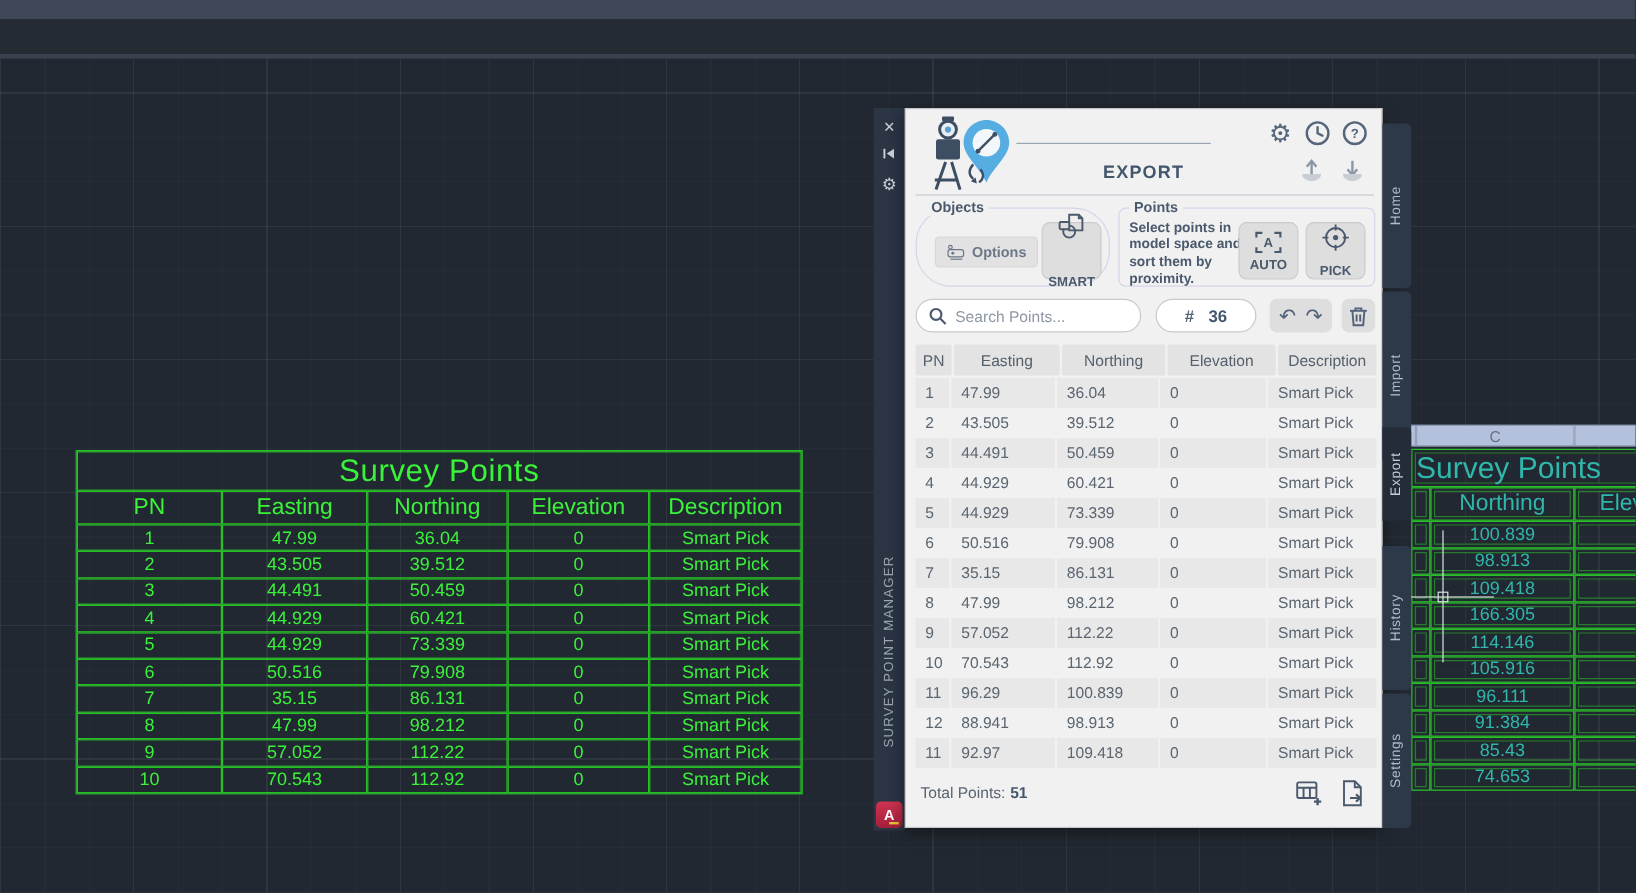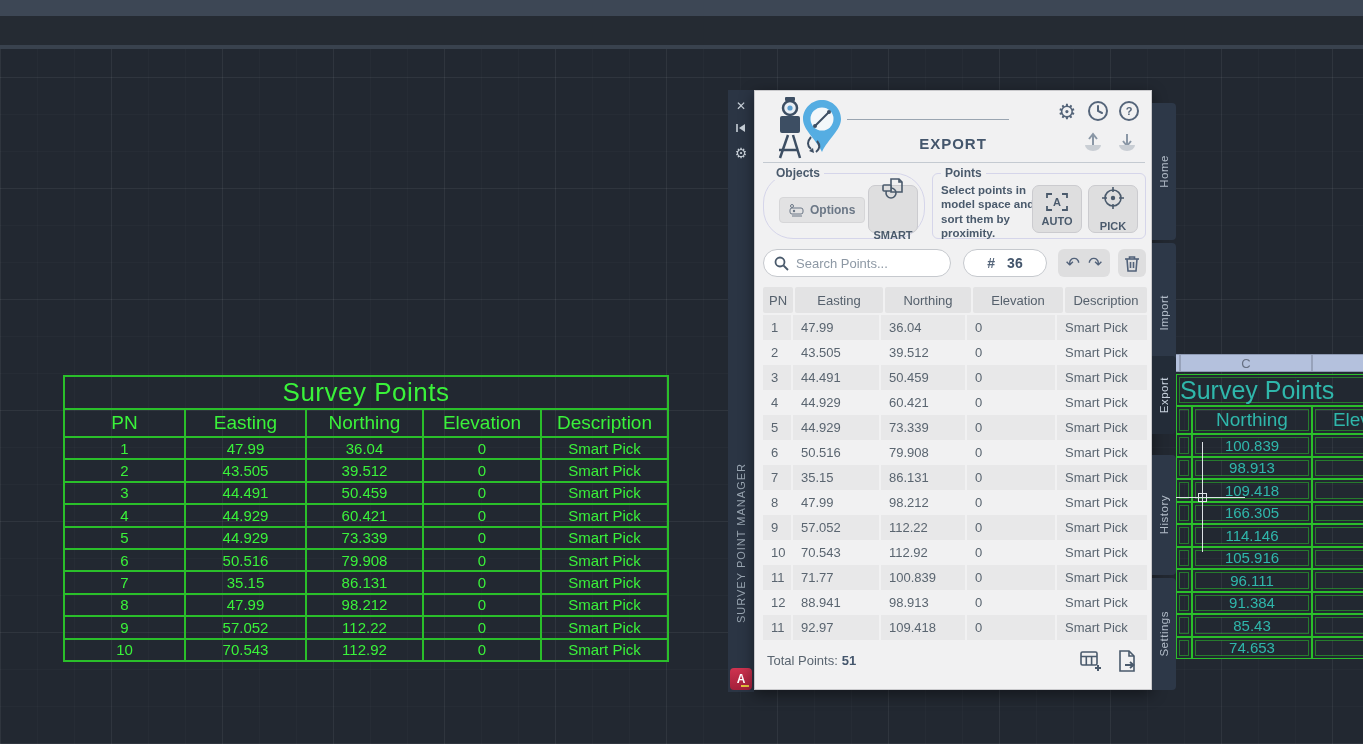--- a/index.html
+++ b/index.html
@@ -550,21 +550,21 @@
         </div>
         <div class="prow">
           <div class="pcell w-pn">10</div>
           <div class="pcell w-e">70.543</div>
           <div class="pcell w-n">112.92</div>
           <div class="pcell w-el">0</div>
           <div class="pcell w-d">Smart Pick</div>
         </div>
         <div class="prow alt">
           <div class="pcell w-pn">11</div>
-          <div class="pcell w-e">71.77</div>
+          <div class="pcell w-e">96.29</div>
           <div class="pcell w-n">100.839</div>
           <div class="pcell w-el">0</div>
           <div class="pcell w-d">Smart Pick</div>
         </div>
         <div class="prow">
           <div class="pcell w-pn">12</div>
           <div class="pcell w-e">88.941</div>
           <div class="pcell w-n">98.913</div>
           <div class="pcell w-el">0</div>
           <div class="pcell w-d">Smart Pick</div>

